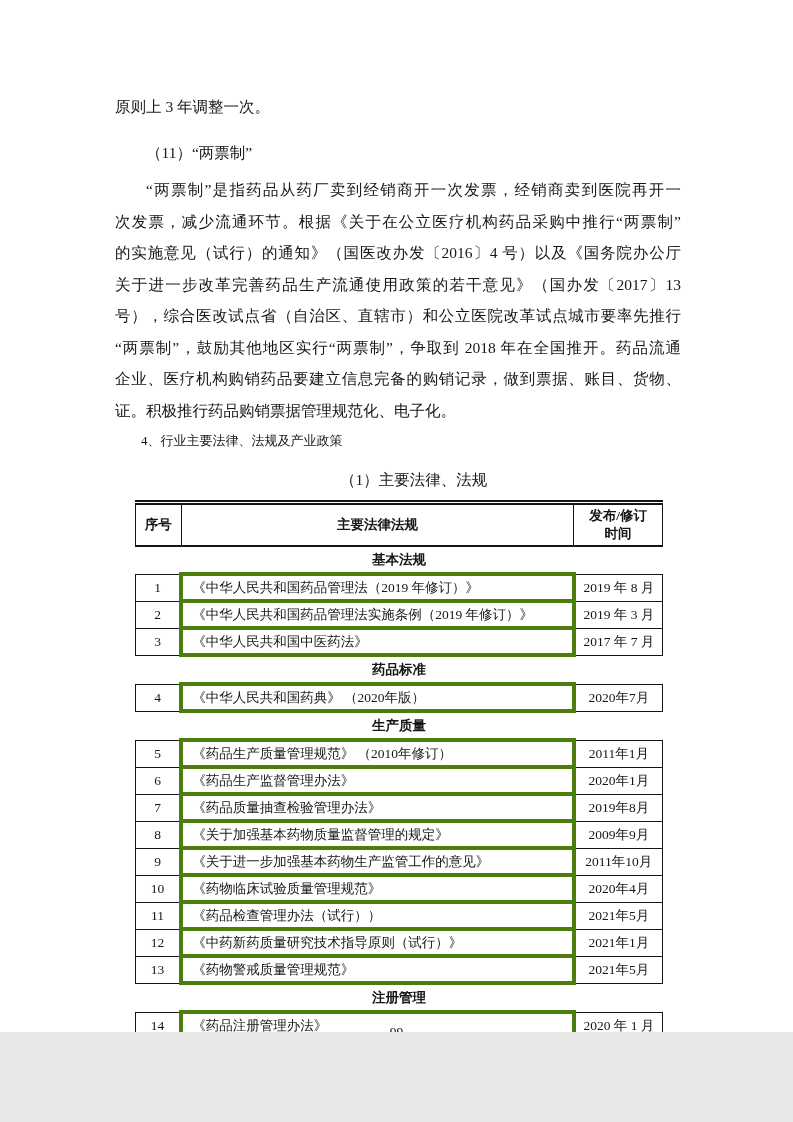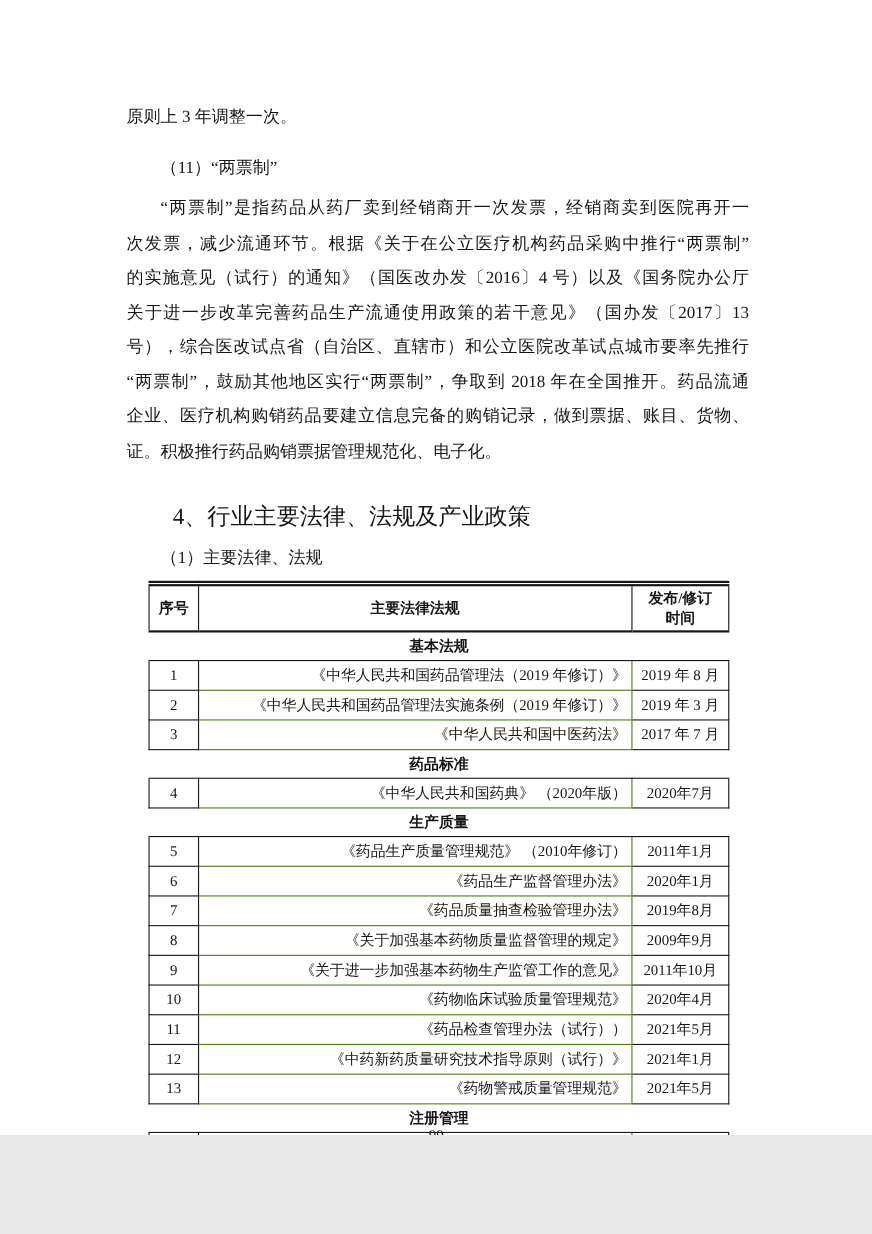--- a/index.html
+++ b/index.html
@@ -13,22 +13,22 @@
     overflow:hidden;
   }
   .content{position:absolute;left:115px;top:96px;width:566px;}
   p{margin:0;}
   .tail-line{font-size:15.5px;line-height:22px;}
   .h-sub{margin-top:24px;text-indent:2em;font-size:15.5px;line-height:22px;}
   .para{margin-top:10px;font-size:15.5px;}
   .jline{line-height:31.5px;text-align:justify;text-align-last:justify;}
   .jline.indent{text-indent:2em;}
   .jline.last{text-align:center;text-align-last:left;}
-  .h-section{margin-top:32px;text-indent:2em;font-size:21px;line-height:22px;}
-  .h-subsection{margin-top:17px;text-indent:2em;font-size:15.5px;line-height:22px;}
+  .h-section{margin-top:4px;text-indent:2em;font-size:13px;line-height:22px;}
+  .h-subsection{margin-top:17px;text-indent:2em;font-size:15.5px;line-height:22px;text-align:center;}
 
   table.laws{
     border-collapse:collapse;
     width:528px;
     margin-left:20px;
     margin-top:9px;
     border-top:5px double #161616;
     border-bottom:5px double #161616;
     font-size:13.5px;
   }
@@ -43,22 +43,22 @@
     line-height:1.3;
   }
   table.laws td{vertical-align:middle;}
   td.c-no{
     border:1px solid #161616;
     text-align:center;
     height:24px;
     width:43px;
   }
   td.c-law{
-    border:1px solid #4d7c0f;
-    text-align:right;
+    border:4px solid #4d7c0f;
+    text-align:left;
     padding:0 4px 0 9px;
     width:397px;
   }
   td.c-date{
     border:1px solid #161616;
     text-align:center;
     width:88px;
   }
   td.c-section{
     border-left:none;border-right:none;

